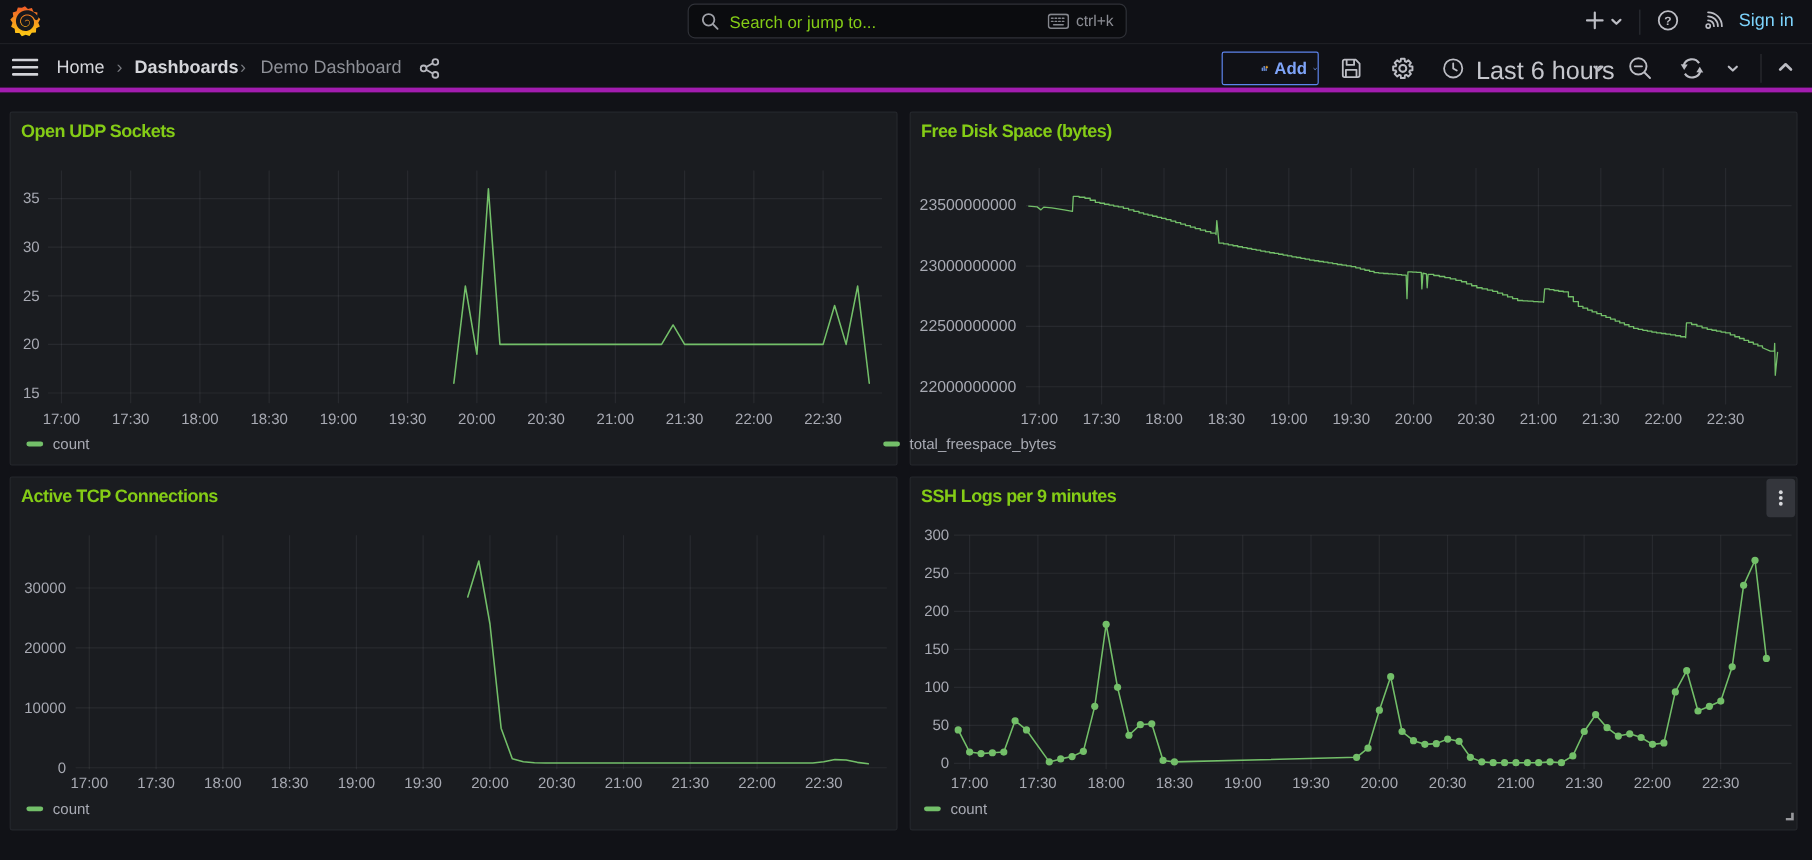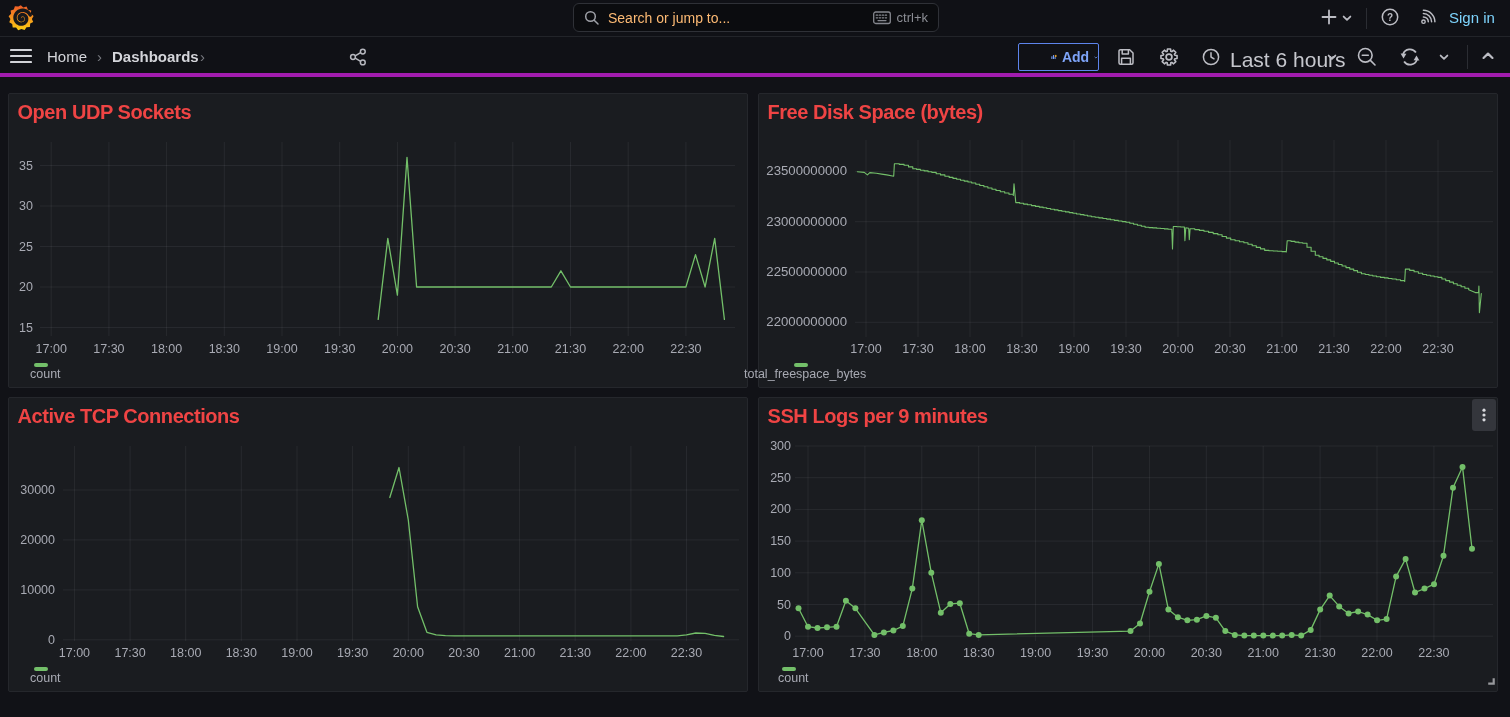--- a/index.html
+++ b/index.html
@@ -1,29 +1,29 @@
 <!DOCTYPE html>
 <html><head><meta charset="utf-8"><title>Demo Dashboard - Dashboards - Grafana</title>
 <style>
 * { margin:0; padding:0; box-sizing:border-box; }
 html,body { width:1510px; height:717px; background:#111217; font-family:"Liberation Sans", sans-serif; overflow:hidden; }
 #app { position:relative; width:1510px; height:717px; }
 .abs { position:absolute; }
 #nav { left:0; top:0; width:1510px; height:37px; background:#101116; border-bottom:1px solid #222429; }
 #toolbar { left:0; top:37px; width:1510px; height:40px; background:#101116; border-bottom:4px solid #a21caf; }
 #searchbox { position:absolute; left:573px; top:3px; width:366px; height:29px; background:#0b0c0f; border:1px solid #2f3137; border-radius:6px; display:flex; align-items:center; padding:0 10px; }
-#searchbox .ph { color:#fdba74; font-size:14px; margin-left:8px; flex:1; }
+#searchbox .ph { color:#84cc16; font-size:14px; margin-left:8px; flex:1; }
 #searchbox .kbd { display:flex; align-items:center; gap:6px; color:#8b8d94; font-size:13px;padding-left:12px; }
 .navicon { position:absolute; display:flex; align-items:center; justify-content:center; }
 .vdiv { position:absolute; width:1px; background:#2b2d33; }
 .crumb { position:absolute; top:0; height:39px; display:flex; align-items:center; font-size:15px; }
 .panel { position:absolute; width:740px; height:295px; background:#1a1c20; border:1px solid #25272c; border-radius:2px; }
-.ptitle { position:absolute; left:8.5px; top:7px; font-size:20px; font-weight:700; color:#ef4444; letter-spacing:-0.45px; }
+.ptitle { position:absolute; left:8.5px; top:7px; font-size:15px; font-weight:700; color:#84cc16; letter-spacing:-0.45px; }
 .chart { position:absolute; left:0; top:0; }
-.legend { position:absolute; display:flex; align-items:center;flex-direction:column; }
+.legend { position:absolute; display:flex; align-items:center; }
 .sw { width:14px; height:4px; border-radius:2px; background:#73bf69; display:inline-block; }
 .ltxt { color:#a8aab3; font-size:12.5px; margin-left:8px; }
 #addbtn { position:absolute; left:1018px; top:6px; width:81px; height:28px; border:1px solid #5d84ec; border-radius:2px; display:flex; align-items:center; justify-content:center; gap:5px; color:#7ea4f8; font-size:14px; font-weight:700;padding-left:32px; }
 .tbtxt { color:#c6c7cd; font-size:21px; }
 </style></head>
 <body>
 <div id="app">
 
 <div id="nav" class="abs">
   <div class="navicon" style="left:7px;top:4px;">
@@ -85,20 +85,21 @@
 <div id="toolbar" class="abs">
   <div class="navicon" style="left:10px;top:11px;">
         <svg width="22" height="16" viewBox="0 0 22 16" style="">
           <path d="M1 2 h20 M1 8 h20 M1 14 h20" stroke="#d2d3d8" stroke-width="2.2" stroke-linecap="round"></path>
         </svg>
       </div>
   <div class="crumb" style="left:47px;color:#d4d5da;font-weight:500;">Home</div>
   <div class="crumb" style="left:97px;color:#77797f;">›</div>
   <div class="crumb" style="left:112px;color:#d4d5da;font-weight:700;">Dashboards</div>
   <div class="crumb" style="left:200px;color:#77797f;">›</div>
+  <div class="crumb" style="left:217px;color:#8e9097;">Demo Dashboard</div>
   <div class="navicon" style="left:349px;top:11px;">
         <svg width="18" height="18" viewBox="0 0 18 18" style="">
           <g fill="none" stroke="#b6b7be" stroke-width="1.5">
             <circle cx="13.8" cy="3.6" r="2.4"></circle>
             <circle cx="4" cy="9" r="2.4"></circle>
             <circle cx="13.8" cy="14.4" r="2.4"></circle>
             <path d="M6.2 7.9 L11.6 4.7 M6.2 10.1 L11.6 13.3"></path>
           </g>
         </svg>
       </div>

